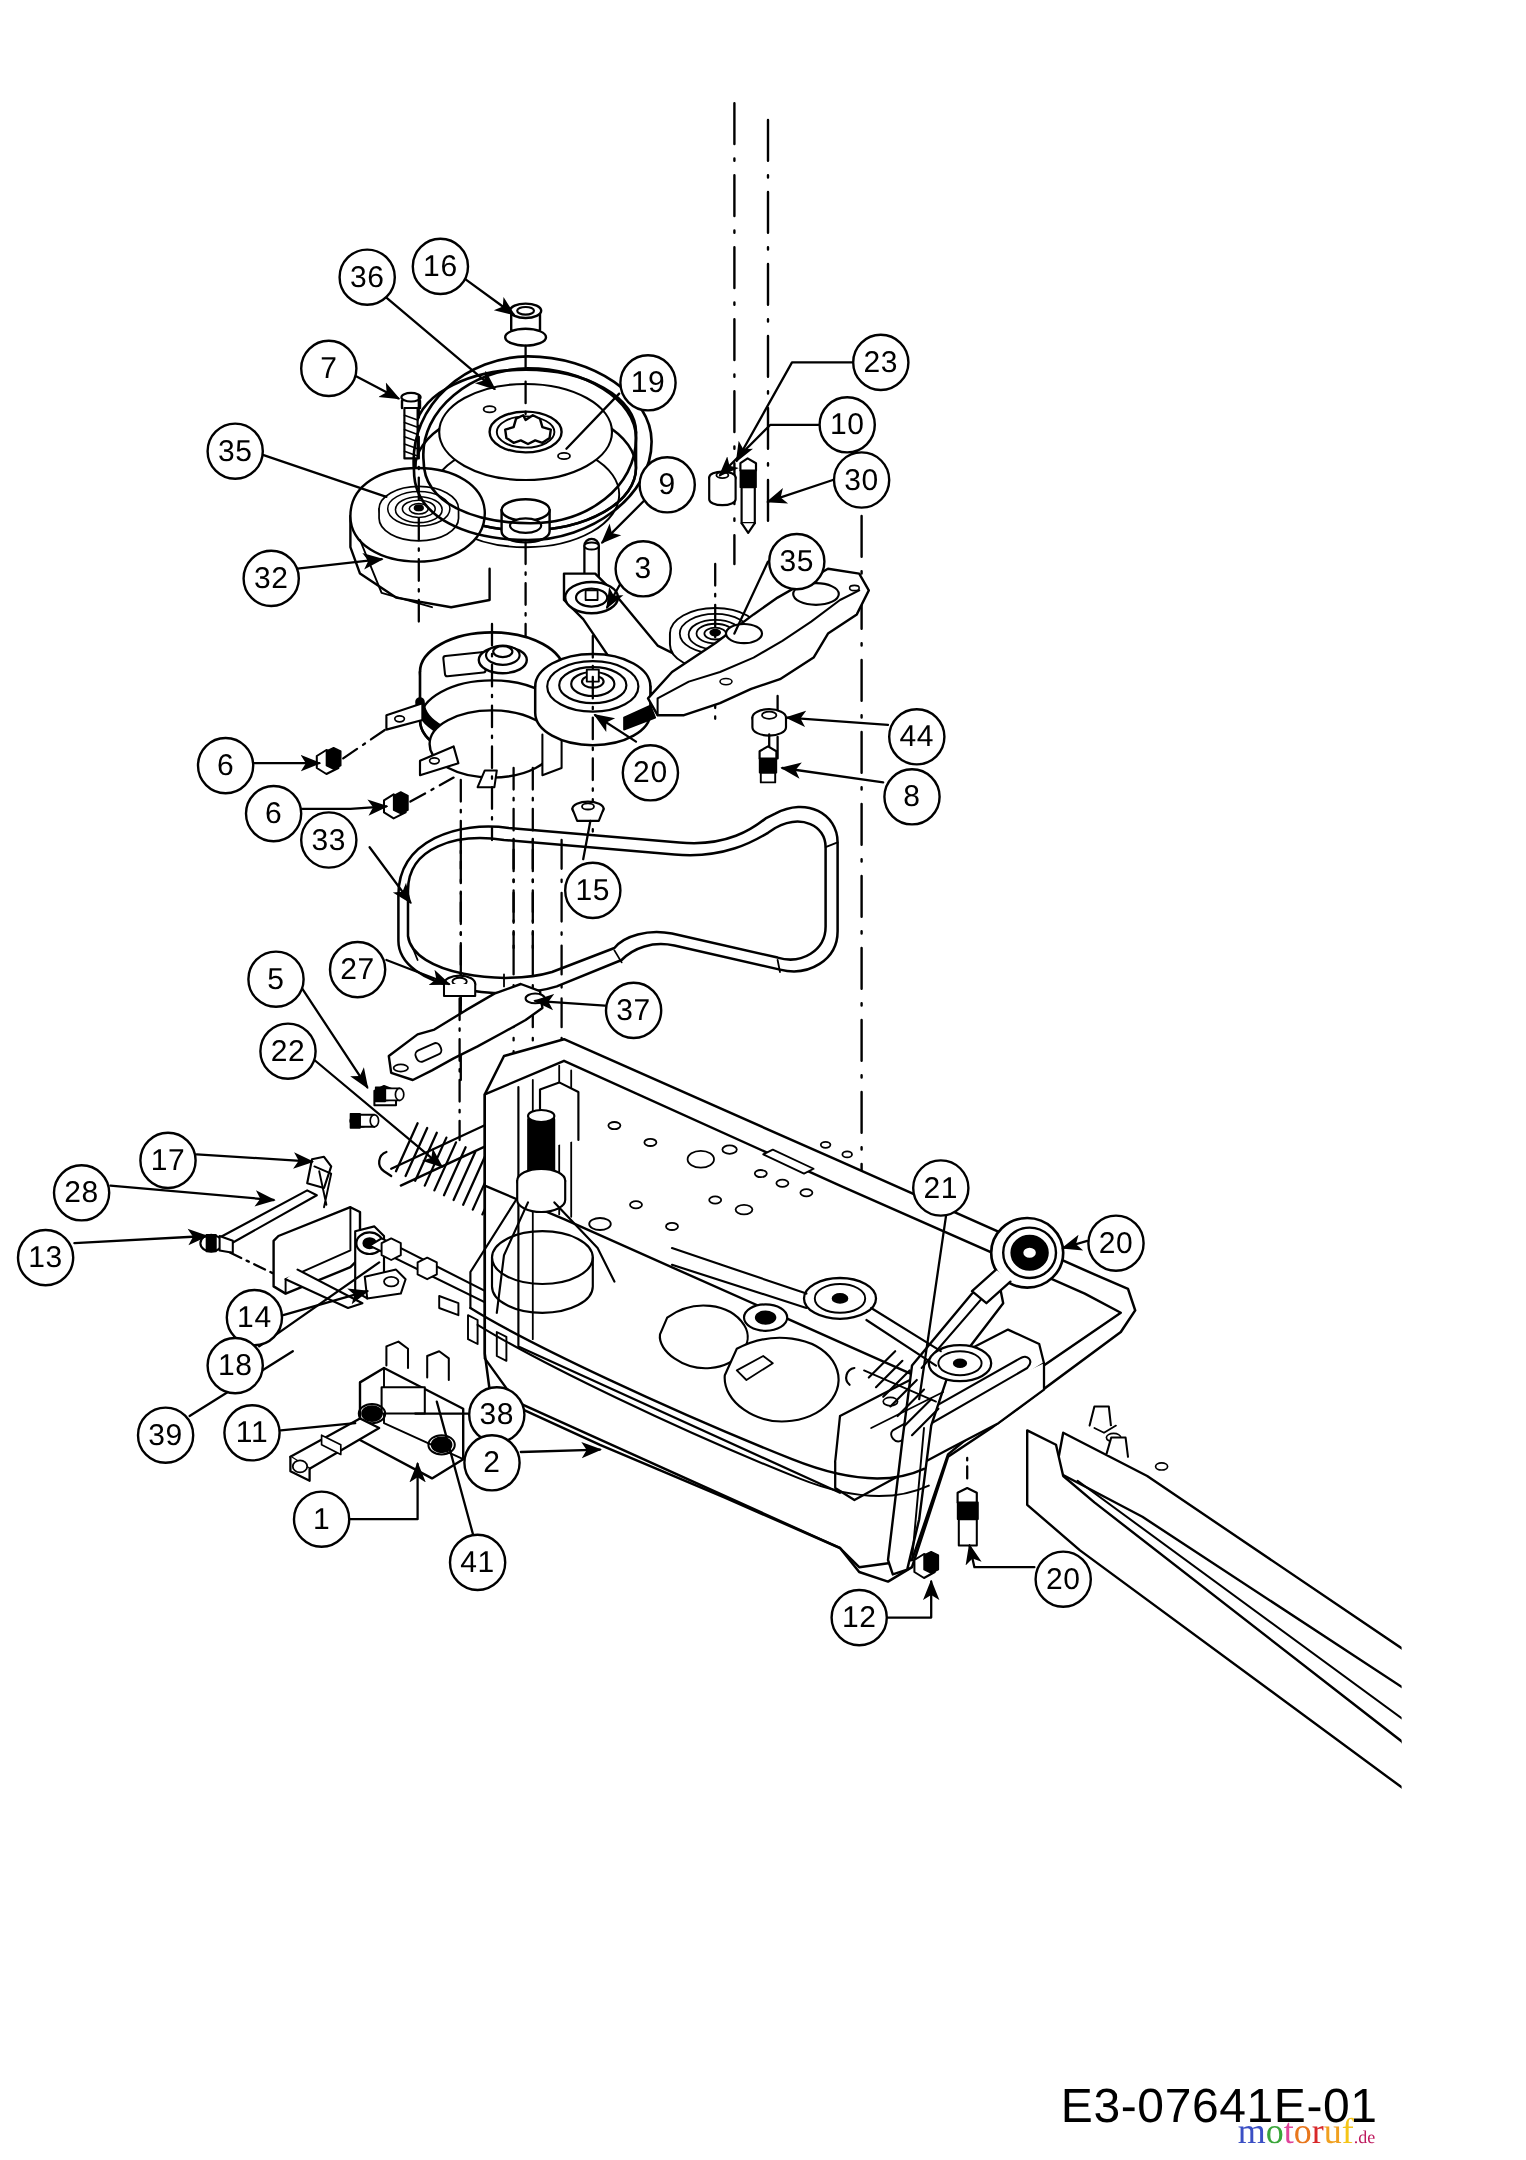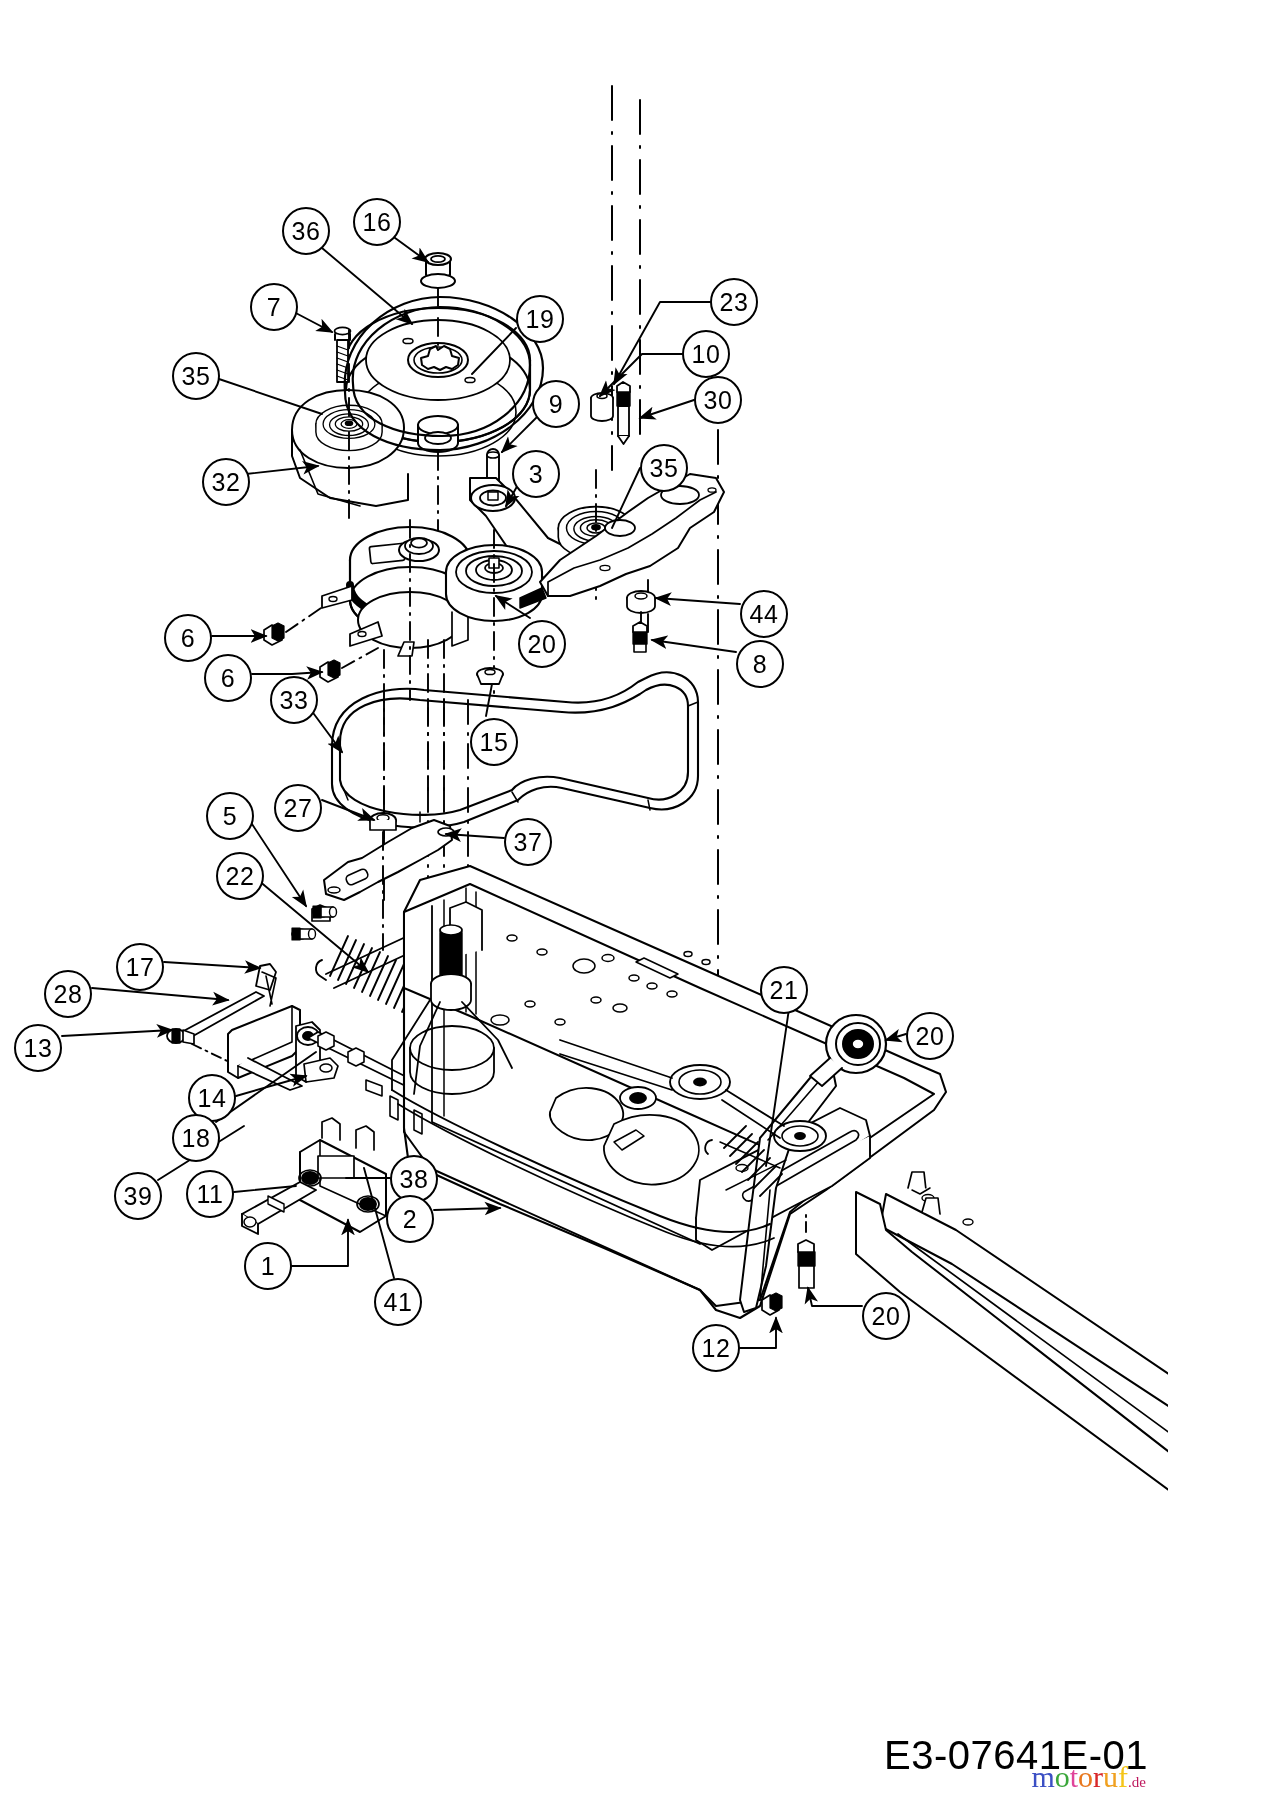--- a/index.html
+++ b/index.html
@@ -549,37 +549,37 @@
 
         <path d="M862,1306 L812,1306 L808,1288" marker-end="url(#arrowhd)"></path>
 
         <path d="M740,1348 L776,1348 L776,1318" marker-end="url(#arrowhd)"></path>
       </g>
     </g>
   </svg>
 
   <div id="callouts">
     <div class="balloon b-sm" style="left:282px;top:207px">36</div>
-    <div class="balloon b-sm" style="left:353px;top:198px">16</div>
+    <div class="balloon b-sm" style="left:343px;top:198px">16</div>
     <div class="balloon b-sm" style="left:250px;top:283px">7</div>
     <div class="balloon b-sm" style="left:516px;top:295px">19</div>
     <div class="balloon b-sm" style="left:710px;top:278px">23</div>
     <div class="balloon b-sm" style="left:682px;top:330px">10</div>
     <div class="balloon b-sm" style="left:172px;top:352px">35</div>
     <div class="balloon b-sm" style="left:532px;top:380px">9</div>
     <div class="balloon b-sm" style="left:694px;top:376px">30</div>
     <div class="balloon b-sm" style="left:512px;top:450px">3</div>
     <div class="balloon b-sm" style="left:640px;top:444px">35</div>
     <div class="balloon b-sm" style="left:202px;top:458px">32</div>
     <div class="balloon b-sm" style="left:740px;top:590px">44</div>
     <div class="balloon b-sm" style="left:164px;top:614px">6</div>
     <div class="balloon b-sm" style="left:518px;top:620px">20</div>
     <div class="balloon b-sm" style="left:736px;top:640px">8</div>
     <div class="balloon b-sm" style="left:204px;top:654px">6</div>
-    <div class="balloon b-sm" style="left:270px;top:676px">33</div>
+    <div class="balloon b-sm" style="left:250px;top:676px">33</div>
     <div class="balloon b-sm" style="left:470px;top:718px">15</div>
     <div class="balloon b-sm" style="left:274px;top:784px">27</div>
     <div class="balloon b-sm" style="left:206px;top:792px">5</div>
     <div class="balloon b-sm" style="left:504px;top:818px">37</div>
     <div class="balloon b-sm" style="left:216px;top:852px">22</div>
     <div class="balloon b-sm" style="left:116px;top:943px">17</div>
     <div class="balloon b-sm" style="left:760px;top:966px">21</div>
     <div class="balloon b-sm" style="left:44px;top:970px">28</div>
     <div class="balloon b-sm" style="left:906px;top:1012px">20</div>
     <div class="balloon b-sm" style="left:14px;top:1024px">13</div>

